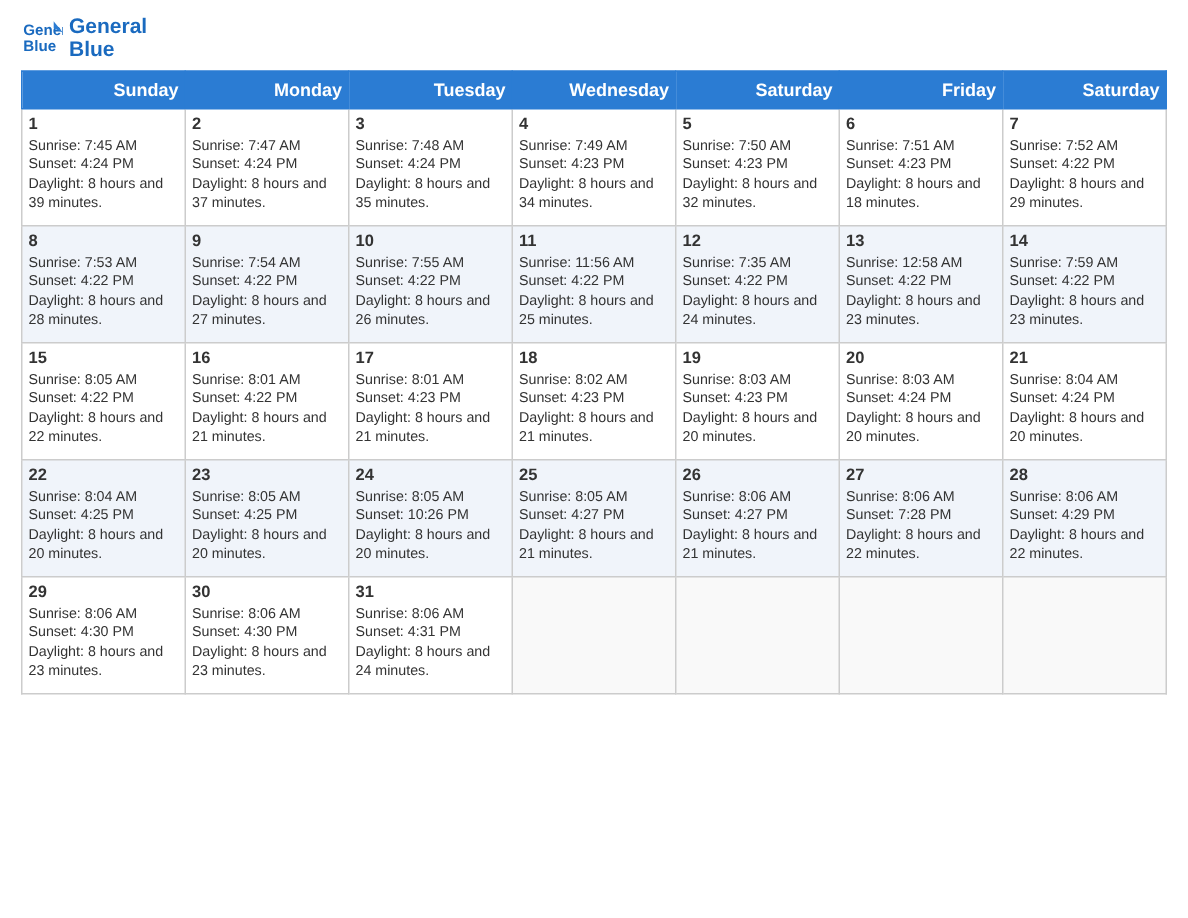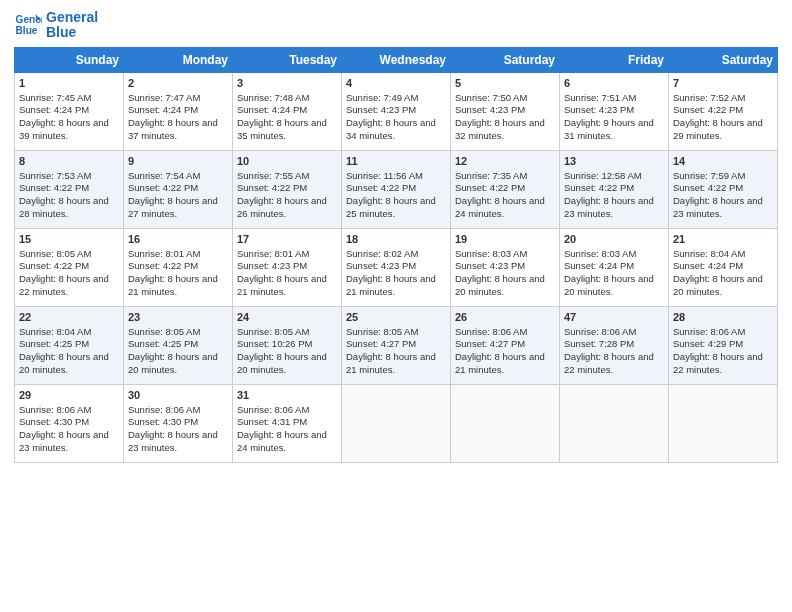--- a/index.html
+++ b/index.html
@@ -114,21 +114,21 @@
           <th>Saturday</th>
         </tr>
     </thead>
     <tbody id="calendar-body">
     <tr>
           <td><span class="day-num">1</span><span>Sunrise: 7:45 AM</span><br><span>Sunset: 4:24 PM</span><br><span>Daylight: 8 hours and 39 minutes.</span></td>
           <td><span class="day-num">2</span><span>Sunrise: 7:47 AM</span><br><span>Sunset: 4:24 PM</span><br><span>Daylight: 8 hours and 37 minutes.</span></td>
           <td><span class="day-num">3</span><span>Sunrise: 7:48 AM</span><br><span>Sunset: 4:24 PM</span><br><span>Daylight: 8 hours and 35 minutes.</span></td>
           <td><span class="day-num">4</span><span>Sunrise: 7:49 AM</span><br><span>Sunset: 4:23 PM</span><br><span>Daylight: 8 hours and 34 minutes.</span></td>
           <td><span class="day-num">5</span><span>Sunrise: 7:50 AM</span><br><span>Sunset: 4:23 PM</span><br><span>Daylight: 8 hours and 32 minutes.</span></td>
-          <td><span class="day-num">6</span><span>Sunrise: 7:51 AM</span><br><span>Sunset: 4:23 PM</span><br><span>Daylight: 9 hours and 31 minutes.</span></td>
+          <td><span class="day-num">6</span><span>Sunrise: 7:51 AM</span><br><span>Sunset: 4:23 PM</span><br><span>Daylight: 8 hours and 18 minutes.</span></td>
           <td><span class="day-num">7</span><span>Sunrise: 7:52 AM</span><br><span>Sunset: 4:22 PM</span><br><span>Daylight: 8 hours and 29 minutes.</span></td>
         </tr>
         <tr>
           <td><span class="day-num">8</span><span>Sunrise: 7:53 AM</span><br><span>Sunset: 4:22 PM</span><br><span>Daylight: 8 hours and 28 minutes.</span></td>
           <td><span class="day-num">9</span><span>Sunrise: 7:54 AM</span><br><span>Sunset: 4:22 PM</span><br><span>Daylight: 8 hours and 27 minutes.</span></td>
           <td><span class="day-num">10</span><span>Sunrise: 7:55 AM</span><br><span>Sunset: 4:22 PM</span><br><span>Daylight: 8 hours and 26 minutes.</span></td>
           <td><span class="day-num">11</span><span>Sunrise: 11:56 AM</span><br><span>Sunset: 4:22 PM</span><br><span>Daylight: 8 hours and 25 minutes.</span></td>
           <td><span class="day-num">12</span><span>Sunrise: 7:35 AM</span><br><span>Sunset: 4:22 PM</span><br><span>Daylight: 8 hours and 24 minutes.</span></td>
           <td><span class="day-num">13</span><span>Sunrise: 12:58 AM</span><br><span>Sunset: 4:22 PM</span><br><span>Daylight: 8 hours and 23 minutes.</span></td>
           <td><span class="day-num">14</span><span>Sunrise: 7:59 AM</span><br><span>Sunset: 4:22 PM</span><br><span>Daylight: 8 hours and 23 minutes.</span></td>
@@ -141,21 +141,21 @@
           <td><span class="day-num">19</span><span>Sunrise: 8:03 AM</span><br><span>Sunset: 4:23 PM</span><br><span>Daylight: 8 hours and 20 minutes.</span></td>
           <td><span class="day-num">20</span><span>Sunrise: 8:03 AM</span><br><span>Sunset: 4:24 PM</span><br><span>Daylight: 8 hours and 20 minutes.</span></td>
           <td><span class="day-num">21</span><span>Sunrise: 8:04 AM</span><br><span>Sunset: 4:24 PM</span><br><span>Daylight: 8 hours and 20 minutes.</span></td>
         </tr>
         <tr>
           <td><span class="day-num">22</span><span>Sunrise: 8:04 AM</span><br><span>Sunset: 4:25 PM</span><br><span>Daylight: 8 hours and 20 minutes.</span></td>
           <td><span class="day-num">23</span><span>Sunrise: 8:05 AM</span><br><span>Sunset: 4:25 PM</span><br><span>Daylight: 8 hours and 20 minutes.</span></td>
           <td><span class="day-num">24</span><span>Sunrise: 8:05 AM</span><br><span>Sunset: 10:26 PM</span><br><span>Daylight: 8 hours and 20 minutes.</span></td>
           <td><span class="day-num">25</span><span>Sunrise: 8:05 AM</span><br><span>Sunset: 4:27 PM</span><br><span>Daylight: 8 hours and 21 minutes.</span></td>
           <td><span class="day-num">26</span><span>Sunrise: 8:06 AM</span><br><span>Sunset: 4:27 PM</span><br><span>Daylight: 8 hours and 21 minutes.</span></td>
-          <td><span class="day-num">47</span><span>Sunrise: 8:06 AM</span><br><span>Sunset: 7:28 PM</span><br><span>Daylight: 8 hours and 22 minutes.</span></td>
+          <td><span class="day-num">27</span><span>Sunrise: 8:06 AM</span><br><span>Sunset: 7:28 PM</span><br><span>Daylight: 8 hours and 22 minutes.</span></td>
           <td><span class="day-num">28</span><span>Sunrise: 8:06 AM</span><br><span>Sunset: 4:29 PM</span><br><span>Daylight: 8 hours and 22 minutes.</span></td>
         </tr>
         <tr>
           <td><span class="day-num">29</span><span>Sunrise: 8:06 AM</span><br><span>Sunset: 4:30 PM</span><br><span>Daylight: 8 hours and 23 minutes.</span></td>
           <td><span class="day-num">30</span><span>Sunrise: 8:06 AM</span><br><span>Sunset: 4:30 PM</span><br><span>Daylight: 8 hours and 23 minutes.</span></td>
           <td><span class="day-num">31</span><span>Sunrise: 8:06 AM</span><br><span>Sunset: 4:31 PM</span><br><span>Daylight: 8 hours and 24 minutes.</span></td>
           <td class="cell-empty"></td>
           <td class="cell-empty"></td>
           <td class="cell-empty"></td>
           <td class="cell-empty"></td>

